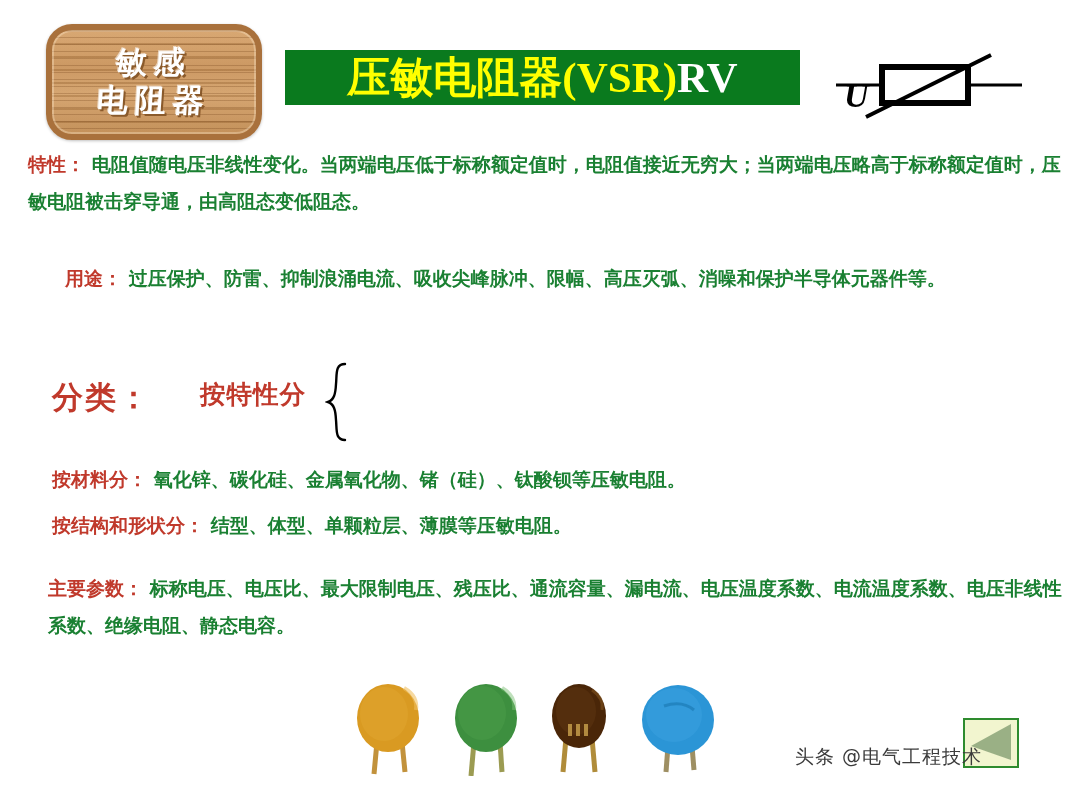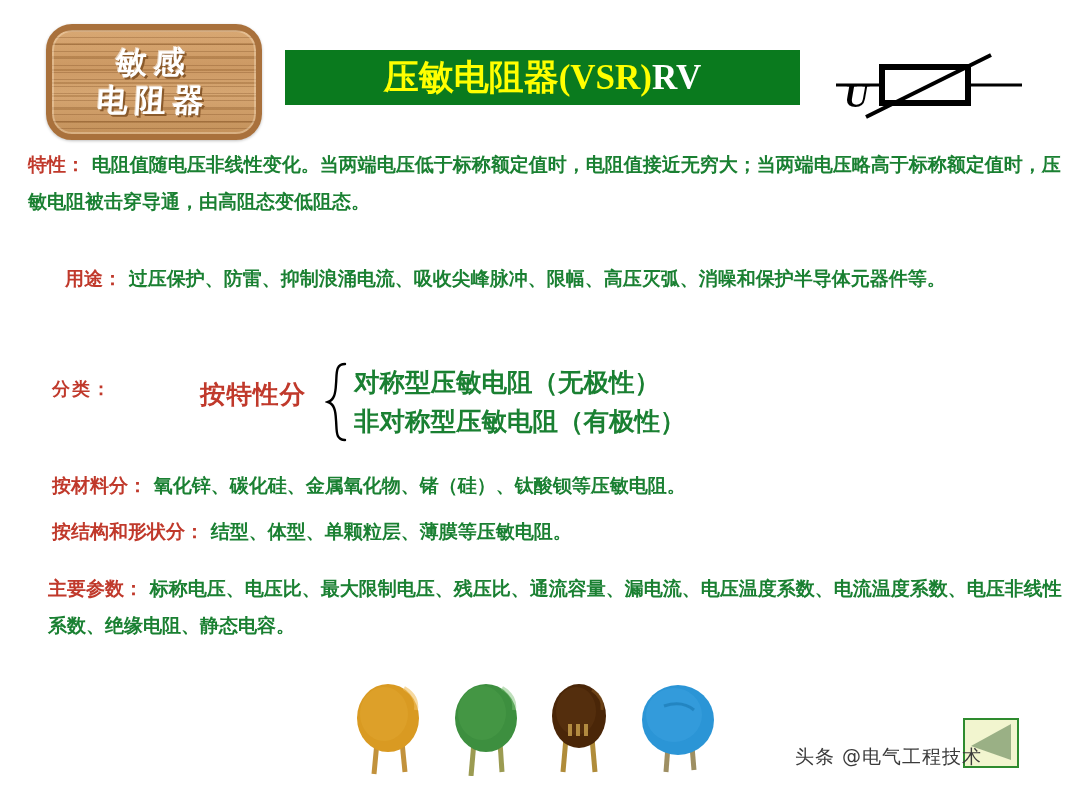--- a/index.html
+++ b/index.html
@@ -47,21 +47,21 @@
     transform:skewX(-4deg);
   }
 
   .title-bar{
     position:absolute;left:285px;top:50px;width:515px;height:55px;
     background:#0a7a1e;
     display:flex;align-items:center;justify-content:center;
   }
   .title-text{
     font-family:"Liberation Serif","DejaVu Serif",serif;
-    font-weight:bold;font-size:35px;white-space:nowrap;line-height:1;
+    font-weight:bold;font-size:43px;white-space:nowrap;line-height:1;
   }
   .title-cn{color:#ffff00;}
   .title-abbr{color:#ffff00;}
   .title-rv{color:#ffffff;}
 
   .symbol{position:absolute;left:826px;top:45px;width:240px;height:80px;}
 
   
   .body-wrap{position:absolute;left:0;top:146px;width:1080px;}
 
@@ -76,39 +76,39 @@
   .lbl{color:#c0392b;}
 
   .p-chars{position:absolute;left:28px;top:0px;width:1034px;}
   .p-uses{position:absolute;left:28px;top:114px;width:1034px;margin-left:37px;}
 
   
   .class-block{position:absolute;left:52px;top:215px;width:1000px;height:82px;}
   .class-lbl{
     position:absolute;left:0px;top:16px;
     font-family:"DejaVu Sans","Liberation Sans",sans-serif;
-    font-weight:bold;color:#c0392b;font-size:18px;letter-spacing:2px;
+    font-weight:bold;color:#c0392b;font-size:31px;letter-spacing:2px;
   }
   .class-by{
     position:absolute;left:140px;top:16px;
     font-family:"DejaVu Sans","Liberation Sans",sans-serif;
     font-weight:bold;color:#c0392b;font-size:25.5px;letter-spacing:1px;margin-left:8px;
   }
   .brace{position:absolute;left:273px;top:1px;width:26px;height:80px;}
   .class-items{position:absolute;left:302px;top:2px;}
   .class-items div{
     font-family:"DejaVu Sans","Liberation Sans",sans-serif;
     font-weight:bold;color:#1a8032;font-size:25.5px;line-height:39px;white-space:nowrap;
   }
 
   .p-material{position:absolute;left:52px;top:314px;width:1010px;}
   .p-structure{position:absolute;left:52px;top:360px;width:1010px;}
   .p-params{position:absolute;left:48px;top:424px;width:1014px;}
 
-  .tight{line-height:38px;margin-top:6px;}
+  .tight{line-height:38px;}
 
   
   .photos{position:absolute;left:352px;top:676px;width:380px;height:100px;}
   .disc{position:absolute;bottom:0;width:72px;height:96px;}
 
   
   .footer{
     position:absolute;left:795px;top:744px;
     font-family:"DejaVu Sans","Liberation Sans",sans-serif;
     font-size:19px;color:#3b3b3b;font-weight:normal;white-space:nowrap;
@@ -158,24 +158,20 @@
       <span>过压保护、防雷、抑制浪涌电流、吸收尖峰脉冲、限幅、高压灭弧、消噪和保护半导体元器件等。</span>
     </div>
 
     <div class="class-block">
       <div class="class-lbl">分类：</div>
       <div class="class-by">按特性分</div>
       <div class="brace">
         <svg width="26" height="80" viewBox="0 0 26 80">
           <path d="M20 2 C10 2 12 12 11 22 C10.5 32 9 38 3 40 C9 42 10.5 48 11 58 C12 68 10 78 20 78" fill="none" stroke="#000000" stroke-width="2.4" stroke-linecap="round"></path>
         </svg>
-      </div>
-      <div class="class-items">
-        <div>对称型压敏电阻（无极性）</div>
-        <div>非对称型压敏电阻（有极性）</div>
       </div>
     </div>
 
     <div class="para p-material tight">
       <span class="lbl">按材料分：</span>
       <span>氧化锌、碳化硅、金属氧化物、锗（硅）、钛酸钡等压敏电阻。</span>
     </div>
 
     <div class="para p-structure tight">
       <span class="lbl">按结构和形状分：</span>

